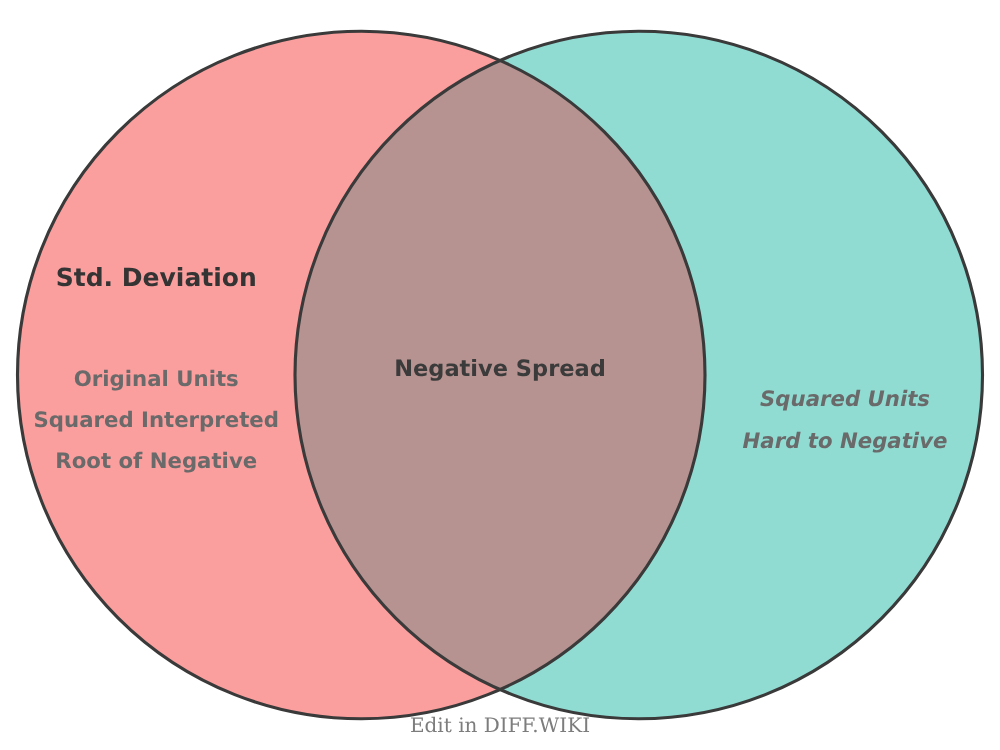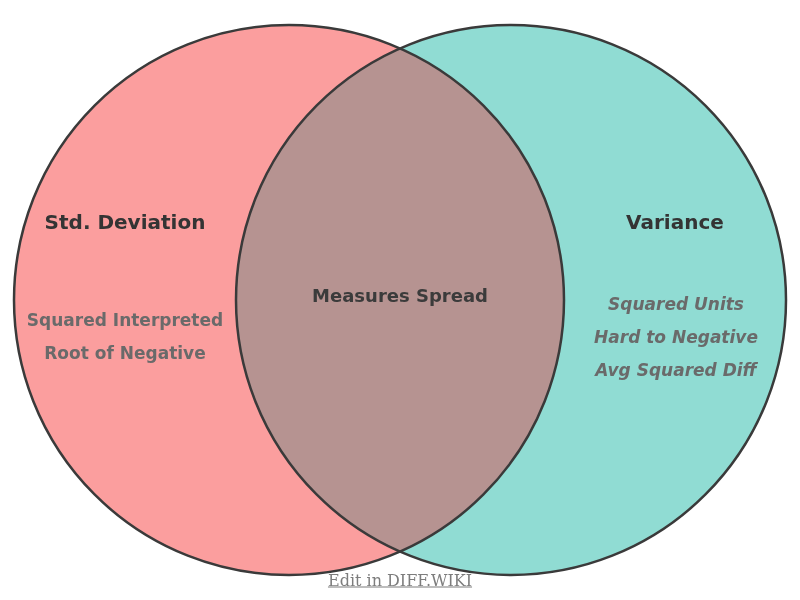--- a/index.html
+++ b/index.html
@@ -51,21 +51,20 @@
     position: absolute;
     left: 400px;
     top: 580px;
     transform: translate(-50%, -50%);
     white-space: nowrap;
     font-family: "DejaVu Serif", "Liberation Serif", serif;
     font-size: 16px;
     font-weight: normal;
     color: #7d7d7d;
     cursor: pointer;
-    text-decoration: underline;
   }
 </style>
 </head>
 <body>
 
 <div class="canvas">
 
   <svg class="venn-svg" width="800" height="600" viewBox="0 0 800 600">
     <defs>
       <clipPath id="clip-left-circle">
@@ -81,32 +80,31 @@
       <circle cx="511" cy="300" r="275" fill="#b69391"></circle>
     </g>
 
     <circle cx="289" cy="300" r="275" fill="none" stroke-width="2.5" stroke="#3a3a3a"></circle>
 
     <circle cx="511" cy="300" r="275" fill="none" stroke-width="2.5" stroke="#3a3a3a"></circle>
   </svg>
 
   <div class="label circle-title title-left">Std. Deviation</div>
 
-  <div class="label circle-title title-right">Variance</div>
 
   <div class="label item-group items-left">
+    <div>Original Units</div>
     <div>Squared Interpreted</div>
     <div>Root of Negative</div>
   </div>
 
   <div class="label center-group">
-    <div>Measures Spread</div>
+    <div>Negative Spread</div>
   </div>
 
   <div class="label item-group items-right">
     <div>Squared Units</div>
     <div>Hard to Negative</div>
-    <div>Avg Squared Diff</div>
   </div>
 
   <div class="footer-link">Edit in DIFF.WIKI</div>
 
 </div>
 
 </body></html>

